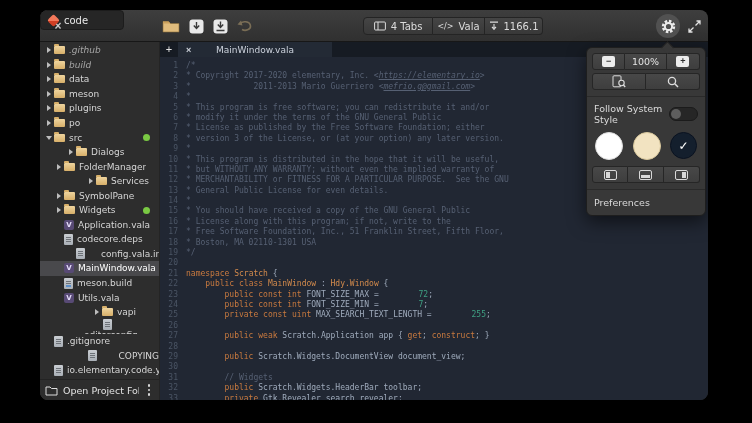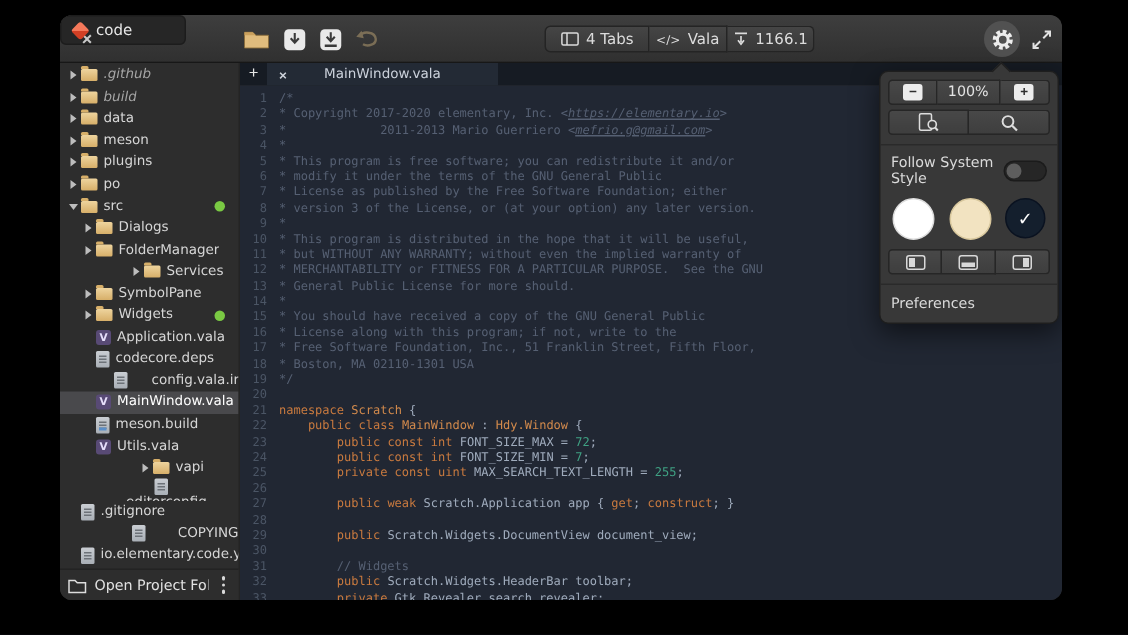--- a/index.html
+++ b/index.html
@@ -76,21 +76,21 @@
   .newtab { width:18px; background:none; border:none; color:#e6e6e6; font-size:11px; line-height:13px; }
   .tab { width:154px; background:#232a35; display:flex; align-items:center; position:relative; }
   .tabclose { position:absolute; left:8px; background:none; border:none; color:#cfd4dc; font-size:9px; font-weight:bold; }
   .tabtitle { flex:1; text-align:center; font-size:9px; color:#ccd2dc; }
   .code { flex:1; background:#212733; display:flex; overflow:hidden; position:relative;
           font-family:"DejaVu Sans Mono", monospace; font-size:8px; line-height:10.4px; }
   #gutter { width:23px; flex:none; text-align:right; padding:4px 5px 0 0; color:#4b5565; }
   #lines { flex:1; padding:4px 0 0 3px; overflow:hidden; }
   .gn, .cl { height:10.4px; white-space:pre; }
   .tc { color:#566073; } .tl { color:#566073; text-decoration:underline; font-style:italic; }
-  .tk { color:#c97a3f; } .tt { color:#d28a4c; } .tp { color:#9fabbc; } .tn { color:#3fa183; }
+  .tk { color:#c97a3f; } .tt { color:#d28a4c; } .tp { color:#9fabbc; } .tn { color:#3fa183;margin-left:35px; }
 
   
   .popover { position:absolute; top:37px; right:2px; width:120px; z-index:10; background:#383838;
              border:1px solid #1e1e1e; border-radius:6px; box-shadow:0 6px 18px rgba(0,0,0,.55);
              padding:5px 5px 4px 5px; }
   .poparrow { position:absolute; top:-5px; left:76px; width:9px; height:9px; background:#383838;
               border-left:1px solid #1e1e1e; border-top:1px solid #1e1e1e; transform:rotate(45deg); }
   .prow { display:flex; }
   .pbtn { background:linear-gradient(#484848,#3e3e3e); border:1px solid #262626; border-left-width:0;
           height:17px; display:flex; align-items:center; justify-content:center; color:#e3e3e3; }
@@ -227,21 +227,21 @@
                 <span class="exp closed"></span>
                 <span class="fic fold"></span>
                 <span class="tlabel">po</span>
               </div>
               <div class="trow" style="padding-left: 4px;">
                 <span class="exp open"></span>
                 <span class="fic fold"></span>
                 <span class="tlabel">src</span>
                 <span class="dot" style="background: rgb(122, 201, 67);"></span>
               </div>
-              <div class="trow" style="padding-left: 14px;">
+              <div class="trow" style="padding-left: 26px;">
                 <span class="exp closed"></span>
                 <span class="fic fold"></span>
                 <span class="tlabel">Dialogs</span>
               </div>
               <div class="trow" style="padding-left: 14px;">
                 <span class="exp closed"></span>
                 <span class="fic fold"></span>
                 <span class="tlabel">FolderManager</span>
               </div>
               <div class="trow" style="padding-left: 14px; margin-left: 32px;">
@@ -379,21 +379,21 @@
                 <div class="cl"><span class="tc">*             2011-2013 Mario Guerriero &lt;</span><span class="tl">mefrio.g@gmail.com</span><span class="tc">&gt;</span></div>
                 <div class="cl"><span class="tc">*</span></div>
                 <div class="cl"><span class="tc">* This program is free software; you can redistribute it and/or</span></div>
                 <div class="cl"><span class="tc">* modify it under the terms of the GNU General Public</span></div>
                 <div class="cl"><span class="tc">* License as published by the Free Software Foundation; either</span></div>
                 <div class="cl"><span class="tc">* version 3 of the License, or (at your option) any later version.</span></div>
                 <div class="cl"><span class="tc">*</span></div>
                 <div class="cl"><span class="tc">* This program is distributed in the hope that it will be useful,</span></div>
                 <div class="cl"><span class="tc">* but WITHOUT ANY WARRANTY; without even the implied warranty of</span></div>
                 <div class="cl"><span class="tc">* MERCHANTABILITY or FITNESS FOR A PARTICULAR PURPOSE.  See the GNU</span></div>
-                <div class="cl"><span class="tc">* General Public License for more should.</span></div>
+                <div class="cl"><span class="tc">* General Public License for even details.</span></div>
                 <div class="cl"><span class="tc">*</span></div>
                 <div class="cl"><span class="tc">* You should have received a copy of the GNU General Public</span></div>
                 <div class="cl"><span class="tc">* License along with this program; if not, write to the</span></div>
                 <div class="cl"><span class="tc">* Free Software Foundation, Inc., 51 Franklin Street, Fifth Floor,</span></div>
                 <div class="cl"><span class="tc">* Boston, MA 02110-1301 USA</span></div>
                 <div class="cl"><span class="tc">*/</span></div>
                 <div class="cl">&nbsp;</div>
                 <div class="cl"><span class="tk">namespace</span><span class="tp"> </span><span class="tt">Scratch</span><span class="tp"> {</span></div>
                 <div class="cl"><span class="tp">    </span><span class="tk">public</span><span class="tp"> </span><span class="tk">class</span><span class="tp"> </span><span class="tt">MainWindow</span><span class="tp"> : </span><span class="tt">Hdy.Window</span><span class="tp"> {</span></div>
                 <div class="cl"><span class="tp">        </span><span class="tk">public</span><span class="tp"> </span><span class="tk">const</span><span class="tp"> </span><span class="tk">int</span><span class="tp"> FONT_SIZE_MAX = </span><span class="tn">72</span><span class="tp">;</span></div>

